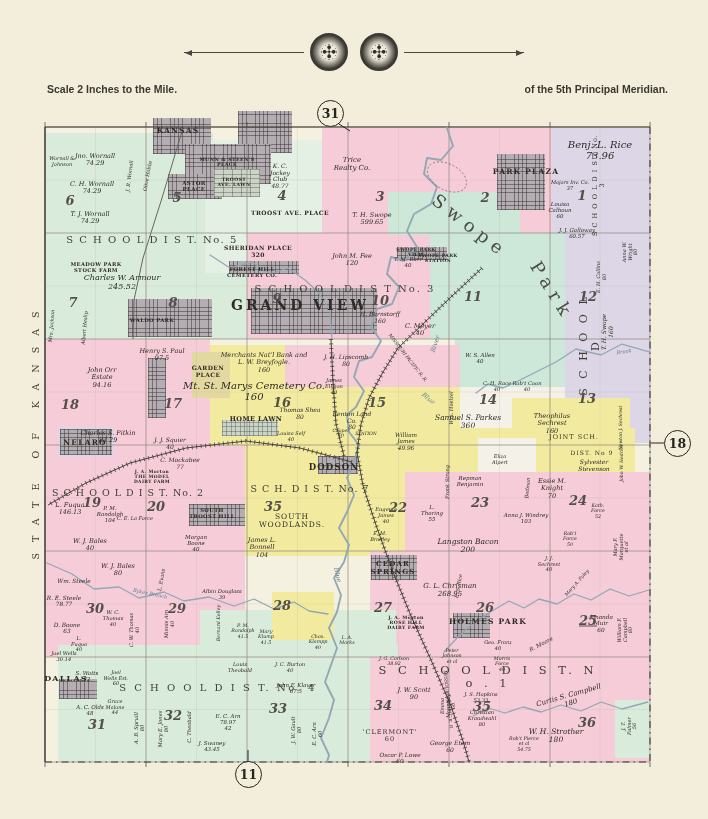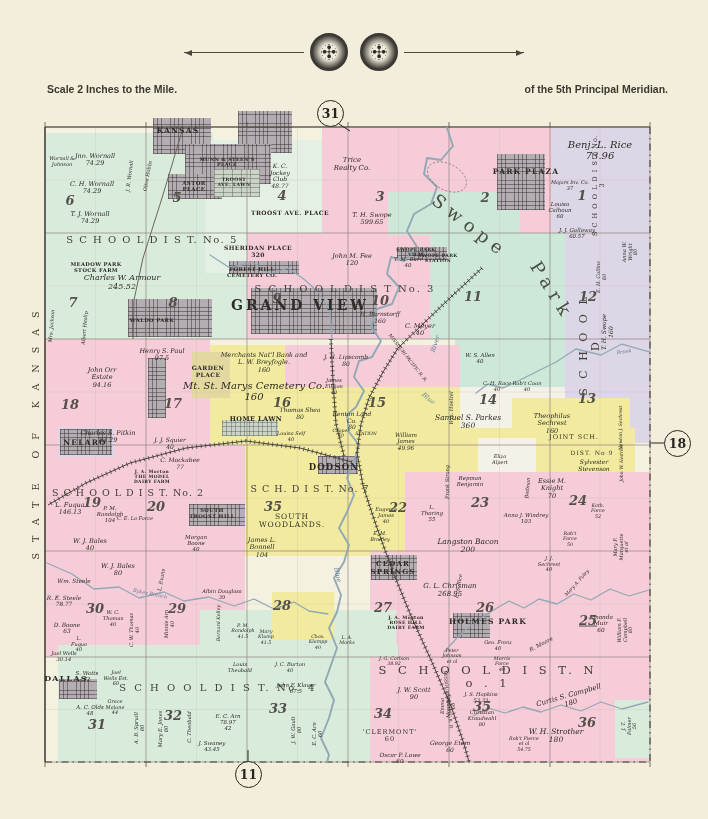--- a/index.html
+++ b/index.html
@@ -514,19 +514,19 @@
     <div class="secnum" style="left: 578px; top: 500px; transform: translate(-50%, -50%);">24</div>
     <div class="secnum" style="left: 95px; top: 608px; transform: translate(-50%, -50%);">30</div>
     <div class="secnum" style="left: 177px; top: 608px; transform: translate(-50%, -50%);">29</div>
     <div class="secnum" style="left: 282px; top: 605px; transform: translate(-50%, -50%);">28</div>
     <div class="secnum" style="left: 383px; top: 607px; transform: translate(-50%, -50%);">27</div>
     <div class="secnum" style="left: 485px; top: 607px; transform: translate(-50%, -50%);">26</div>
     <div class="secnum" style="left: 588px; top: 620px; transform: translate(-50%, -50%); text-decoration: underline;">25</div>
     <div class="secnum" style="left: 97px; top: 724px; transform: translate(-50%, -50%);">31</div>
     <div class="secnum" style="left: 173px; top: 715px; transform: translate(-50%, -50%);">32</div>
     <div class="secnum" style="left: 278px; top: 708px; transform: translate(-50%, -50%);">33</div>
-    <div class="secnum" style="left: 383px; top: 705px; transform: translate(-50%, -50%); margin-top: 8px;">34</div>
+    <div class="secnum" style="left: 383px; top: 705px; transform: translate(-50%, -50%);">34</div>
     <div class="secnum" style="left: 482px; top: 706px; transform: translate(-50%, -50%);">35</div>
     <div class="secnum" style="left: 587px; top: 722px; transform: translate(-50%, -50%);">36</div>
     <div class="pageref" style="left: 317px; top: 100px;">31</div>
     <div class="pageref" style="left: 664px; top: 430px;">18</div>
     <div class="pageref" style="left: 235px; top: 761px;">11</div>
   </div>
 
 </body></html>

